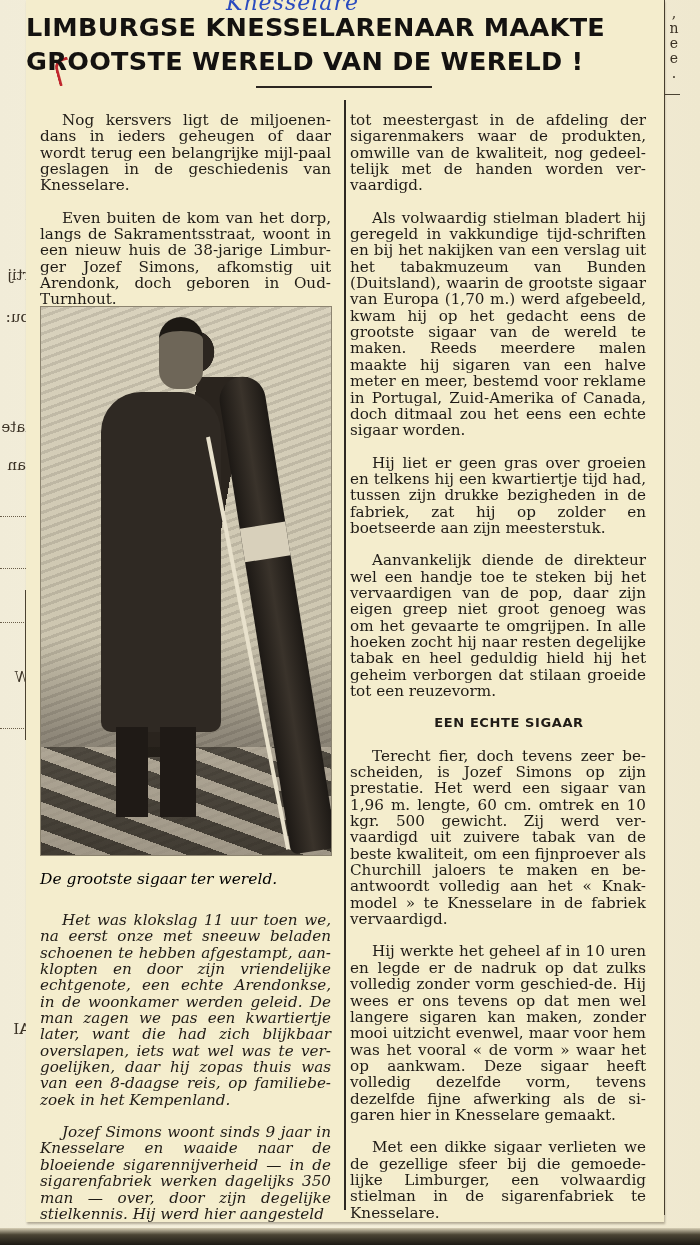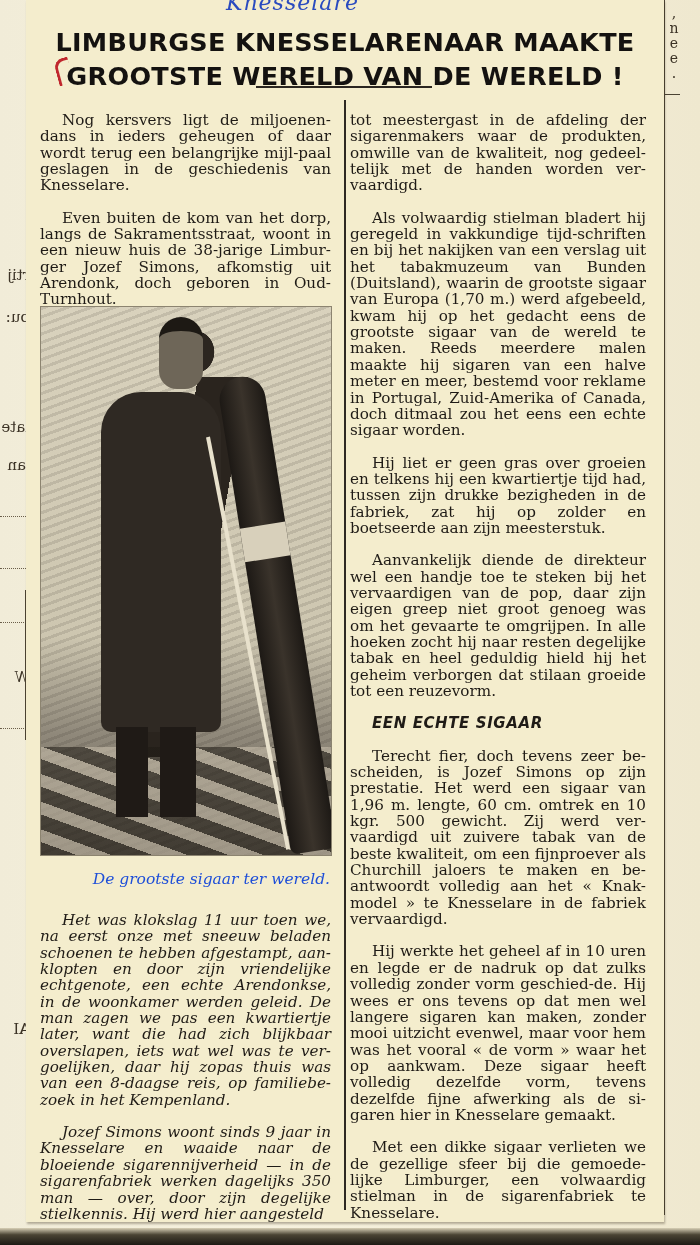--- a/index.html
+++ b/index.html
@@ -45,23 +45,23 @@
     .handwriting {
       position:absolute; left:200px; top:-10px; font-family:"DejaVu Serif", serif;
       font-style:italic; font-size:22px; color:#2a4bbf; letter-spacing:1px;
     }
     .red-mark {
       position:absolute; left:30px; top:58px; width:12px; height:24px;
       border-left:3px solid #c0272d; border-top:3px solid #c0272d;
       border-radius:10px 0 0 0; transform:rotate(-15deg);
     }
     .headline {
-      position:absolute; left:0; top:10px; width:638px; text-align:center;
+      position:absolute; left:0; top:10px; width:638px; text-align:left;
       font-family:"DejaVu Sans", sans-serif; font-weight:bold; color:#141210;
-      font-size:25.5px; line-height:34px; letter-spacing:0.3px;margin-top:15px;
+      font-size:25.5px; line-height:34px; letter-spacing:0.3px;
     }
     .head-rule {
       position:absolute; left:230px; top:86px; width:176px; height:2px; background:#2b2620;
     }
     .col {
       position:absolute; top:96px; width:291px;
       font-size:15.2px; line-height:16.35px; color:#1f1b16;
       text-align:justify; hyphens:manual;
     }
     .col p { margin:16px 0 3px 0; text-indent:22px; }
@@ -103,27 +103,27 @@
     }
     .photo .stick {
       position:absolute; left:165px; top:130px; width:4px; height:420px; background:#e8e1cc;
       transform:rotate(-11deg); transform-origin:top center;
     }
     .photo .floor {
       position:absolute; left:0; top:440px; width:290px; height:110px;
       background:repeating-linear-gradient(20deg, rgba(30,26,20,0.55) 0 14px, rgba(210,200,180,0.5) 14px 26px);
     }
     .caption {
-      position:absolute; left:14px; top:870px; width:290px; text-align:right;
-      font-style:italic; font-size:15.5px; color:#1d4ed8;
+      position:absolute; left:14px; top:870px; width:290px; text-align:left;
+      font-style:italic; font-size:15.5px; color:#000000;
     }
     .col-left-lower { top:896px;font-style:italic; }
     .subhead {
-      font-family:"DejaVu Sans", sans-serif; font-weight:bold; font-size:15px;
-      text-align:left; margin:6px 0 6px 0; letter-spacing:0.6px; text-indent:0;font-style:italic;
+      font-family:"DejaVu Sans", sans-serif; font-weight:bold; font-size:13px;
+      text-align:center; margin:6px 0 6px 0; letter-spacing:0.6px; text-indent:0;
     }
   </style>
 </head>
 <body>
 
 <div class="backing"></div>
 
 <div class="margin-frag" style="top:266px">rtij</div>
 <div class="margin-frag" style="top:308px">bu:</div>
 <div class="margin-frag" style="top:418px">late</div>

